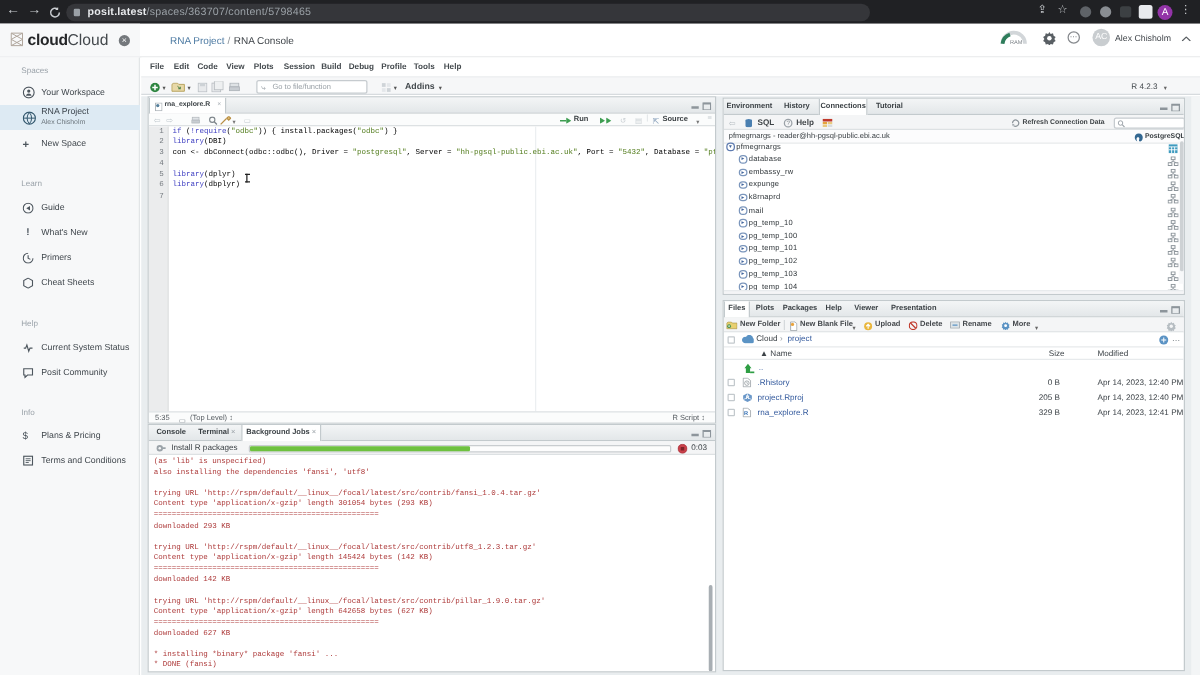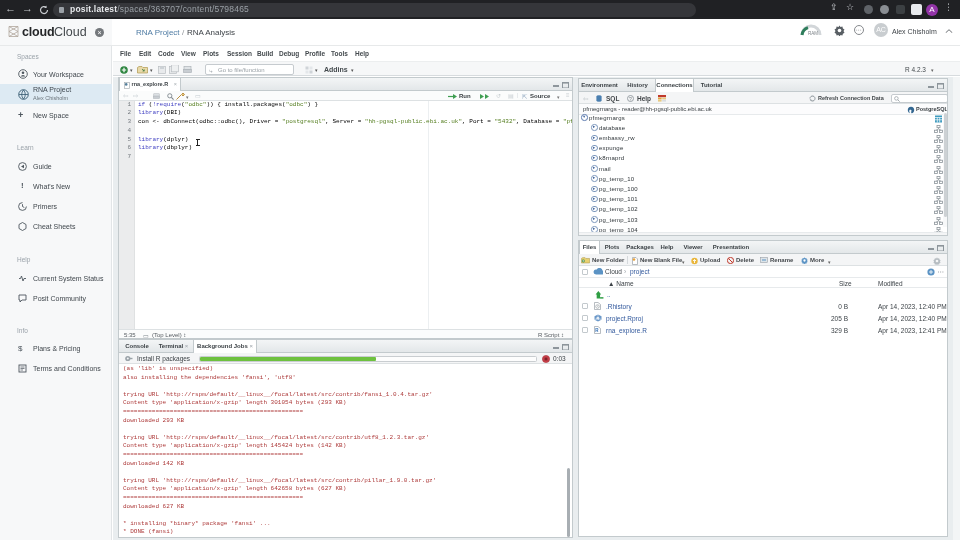--- a/index.html
+++ b/index.html
@@ -80,21 +80,21 @@
   <svg style="position:absolute; left:8px; top:6px;" width="11" height="13" viewBox="0 0 11 13">
     <g stroke="#b0a69c" stroke-width=".8" fill="none">
       <path d="M1 1.5 L10 6.5 L1 11.5 M10 1.5 L1 6.5 L10 11.5 M1 1.5 V11.5 M10 1.5 V11.5 M1 1.5 H10 M1 11.5 H10"></path>
     </g>
   </svg>
   <span style="position:absolute; left:22px; top:5.5px; font-size:12.5px; font-weight:bold; color:#242628; letter-spacing:-.2px;">cloud</span>
   <span style="position:absolute; left:54px; top:5.5px; font-size:12.5px; color:#43484c;">Cloud</span>
   <span style="position:absolute; left:95px; top:9px; width:9px; height:9px; background:#74787c; border-radius:50%; color:#fff; font-size:7px; line-height:9px; text-align:center;">×</span>
   <span style="position:absolute; left:136px; top:9px; font-size:8px; color:#4e7ba3;">RNA Project</span>
   <span style="position:absolute; left:182px; top:9px; font-size:8px; color:#8b9095;">/</span>
-  <span style="position:absolute; left:187px; top:9px; font-size:8px; color:#3f4449;">RNA Analysis</span>
+  <span style="position:absolute; left:187px; top:9px; font-size:8px; color:#3f4449;">RNA Console</span>
 
   <svg style="position:absolute; left:800px; top:4px;" width="22" height="14" viewBox="0 0 22 14">
     <path d="M2 12 A 9 9 0 0 1 20 12" fill="none" stroke="#d2d6d9" stroke-width="3"></path>
     <path d="M2 12 A 9 9 0 0 1 8 4.6" fill="none" stroke="#2e7d5b" stroke-width="3"></path>
     <text x="8" y="12" font-size="4.5" fill="#7c8287">RAM</text>
   </svg>
   <svg style="position:absolute; left:834px; top:6px;" width="11" height="11" viewBox="0 0 11 11">
     <path d="M5.5 0.5 l1 1.6 1.9-.5 .5 1.9 1.6 1 -1 1.6 1 1.6 -1.6 1 -.5 1.9 -1.9-.5 -1 1.6 -1-1.6 -1.9.5 -.5-1.9 -1.6-1 1-1.6 -1-1.6 1.6-1 .5-1.9 1.9.5z" fill="#595f64"></path>
     <circle cx="5.5" cy="5.5" r="1.8" fill="#fff"></circle>
   </svg>

